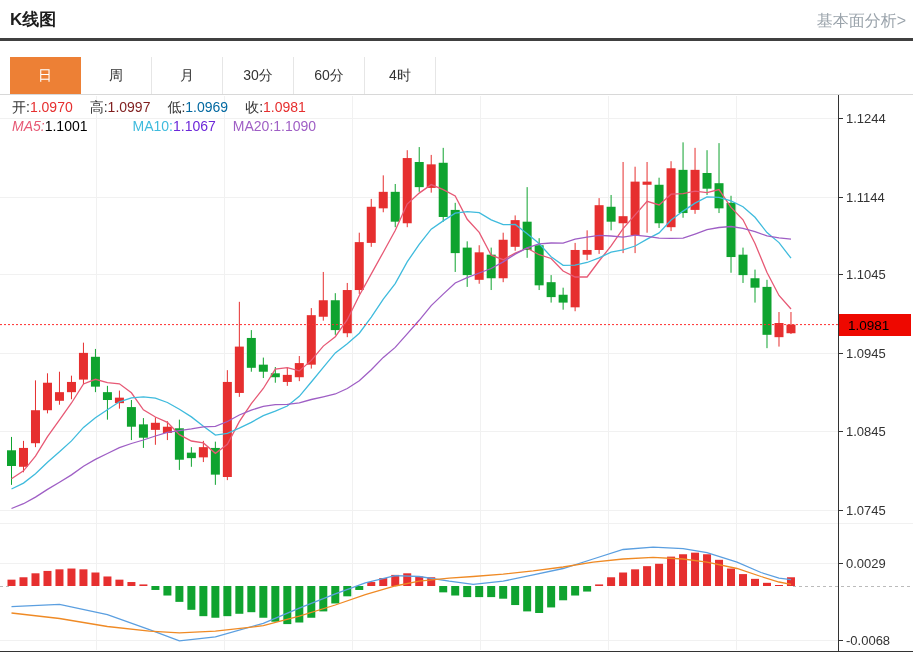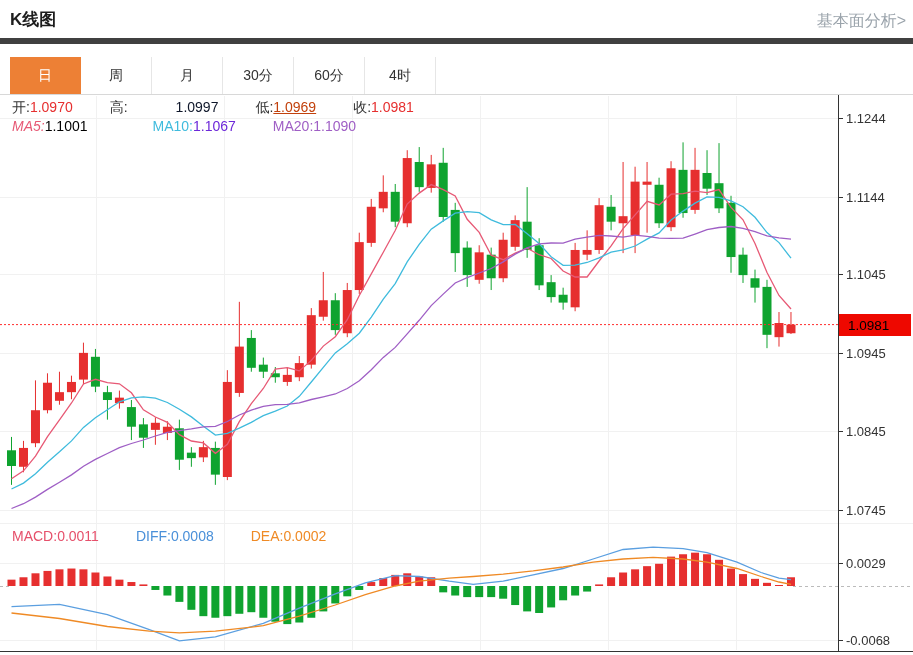--- a/index.html
+++ b/index.html
@@ -1,25 +1,25 @@
 <!DOCTYPE html>
 <html><head>
 <meta charset="utf-8">
 <style>
   html,body{margin:0;padding:0;background:#fff;}
   body{width:913px;height:655px;font-family:"Liberation Sans","DejaVu Sans",sans-serif;}
   .page{position:relative;width:913px;height:655px;overflow:hidden;background:#fff;}
   svg.chart{position:absolute;left:0;top:0;}
-  .header{position:absolute;top:0;left:0;right:0;height:38px;background:#fff;border-bottom:6px solid #404040;z-index:5;}
+  .header{position:absolute;top:0;left:0;right:0;height:38px;background:#fff;border-bottom:3px solid #404040;z-index:5;}
   .title{position:absolute;left:10px;top:8px;font-size:17px;font-weight:bold;color:#1d1d1d;}
   .link{position:absolute;right:7px;top:11px;font-size:16px;color:#9aa3ab;cursor:pointer;}
   .tabbar{position:absolute;top:57px;left:0;right:0;height:38px;background:#fff;display:flex;padding-left:10px;border-bottom:1px solid #d8d8d8;box-sizing:border-box;z-index:5;}
   .tab{width:70px;height:37px;line-height:37px;text-align:center;font-size:14px;color:#333;border-right:1px solid #e6e6e6;background:#fff;cursor:pointer;}
   .tab.active{color:#fff;border-right-color:transparent;}
-  .inforow{position:absolute;left:12px;font-size:14px;display:flex;white-space:nowrap;z-index:4;gap:20px;}
+  .inforow{position:absolute;left:12px;font-size:14px;display:flex;white-space:nowrap;z-index:4;}
   .inforow .item{margin-right:17px;}
   #ohlc-row{top:99px;}
   #ma-row{top:118px;}
   #macd-row{top:528px;}
 </style>
 </head>
 <body>
 
 <div class="page">
   <svg id="chart" class="chart" width="913" height="655" viewBox="0 0 913 655">
@@ -281,27 +281,22 @@
       <div class="tab active" style="background: rgb(237, 128, 53);">日</div>
       <div class="tab">周</div>
       <div class="tab">月</div>
       <div class="tab">30分</div>
       <div class="tab">60分</div>
       <div class="tab">4时</div>
     </div>
 
   <div class="inforow" id="ohlc-row">
       <span class="item"><span style="color: rgb(51, 51, 51);">开:</span><span style="color: rgb(230, 47, 47);">1.0970</span></span>
-      <span class="item"><span style="color: rgb(51, 51, 51);">高:</span><span style="color: #0f172a; margin-left: 48px;">1.0997</span></span>
-      <span class="item"><span style="color: rgb(51, 51, 51);">低:</span><span style="color: #c2410c; text-decoration: underline;">1.0969</span></span>
+      <span class="item"><span style="color: rgb(51, 51, 51);">高:</span><span style="color: #7f1d1d;">1.0997</span></span>
+      <span class="item"><span style="color: rgb(51, 51, 51);">低:</span><span style="color: #0369a1;">1.0969</span></span>
       <span class="item"><span style="color: rgb(51, 51, 51);">收:</span><span style="color: rgb(230, 47, 47);">1.0981</span></span>
     </div>
   <div class="inforow" id="ma-row">
       <span class="item"><span style="color: rgb(231, 89, 117); font-style: italic;">MA5:</span><span style="color: #000000;">1.1001</span></span>
       <span class="item"><span style="color: rgb(63, 187, 221); margin-left: 28px;">MA10:</span><span style="color: #6d28d9;">1.1067</span></span>
       <span class="item"><span style="color: rgb(159, 95, 197);">MA20:</span><span style="color: rgb(159, 95, 197);">1.1090</span></span>
     </div>
-  <div class="inforow" id="macd-row">
-      <span class="item"><span style="color: rgb(230, 80, 107);">MACD:</span><span style="color: rgb(230, 80, 107);">0.0011</span></span>
-      <span class="item"><span style="color: rgb(74, 144, 217);">DIFF:</span><span style="color: rgb(74, 144, 217);">0.0008</span></span>
-      <span class="item"><span style="color: rgb(239, 138, 37);">DEA:</span><span style="color: rgb(239, 138, 37);">0.0002</span></span>
-    </div>
 </div>
 
 </body></html>

